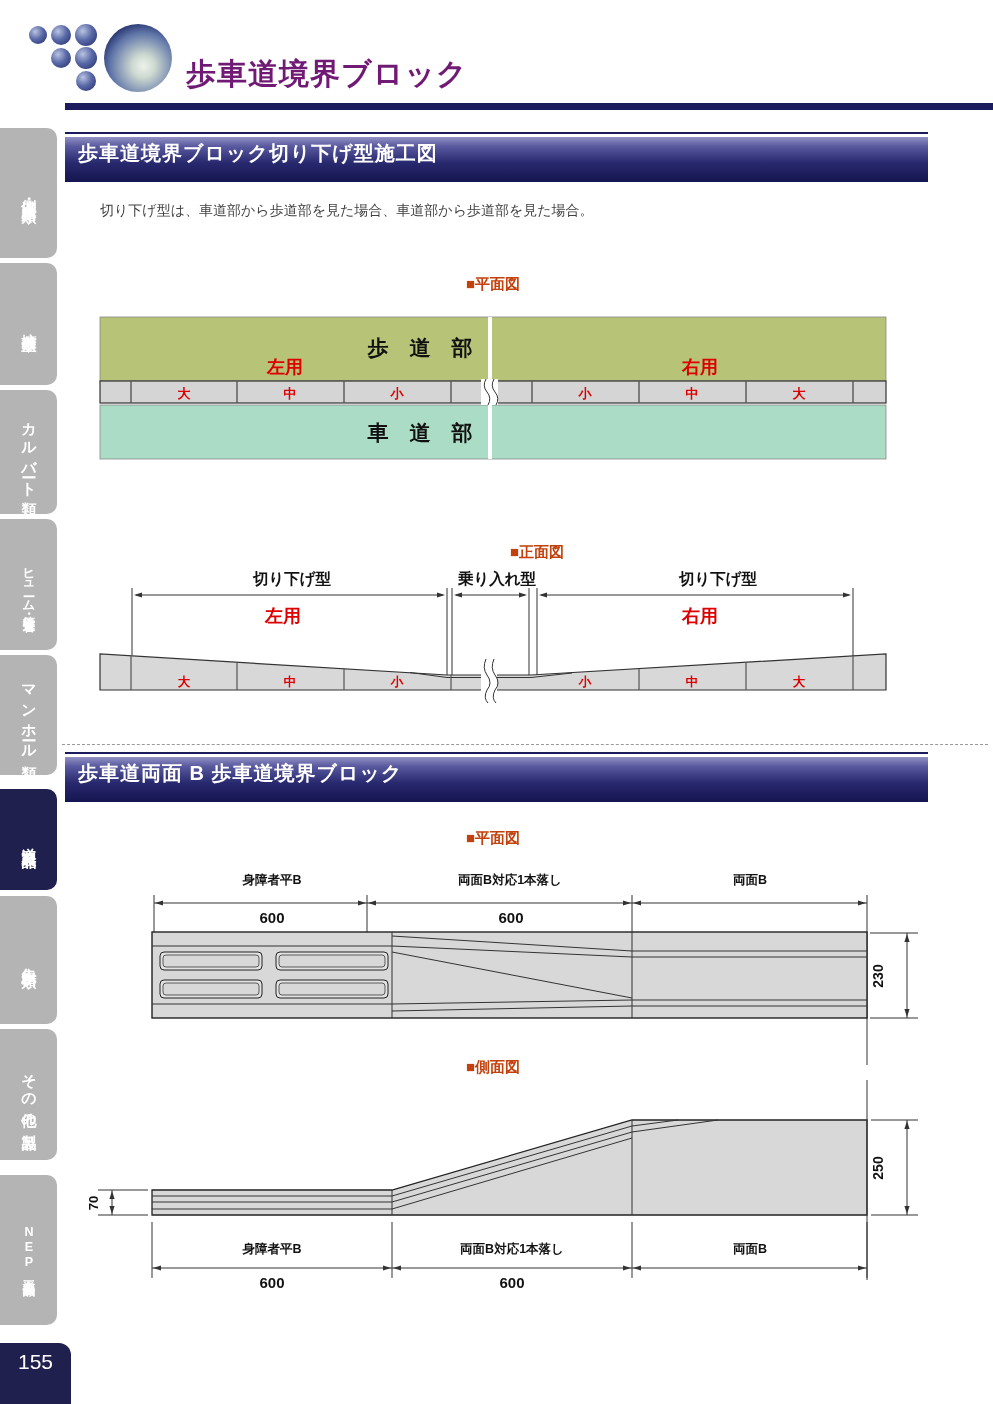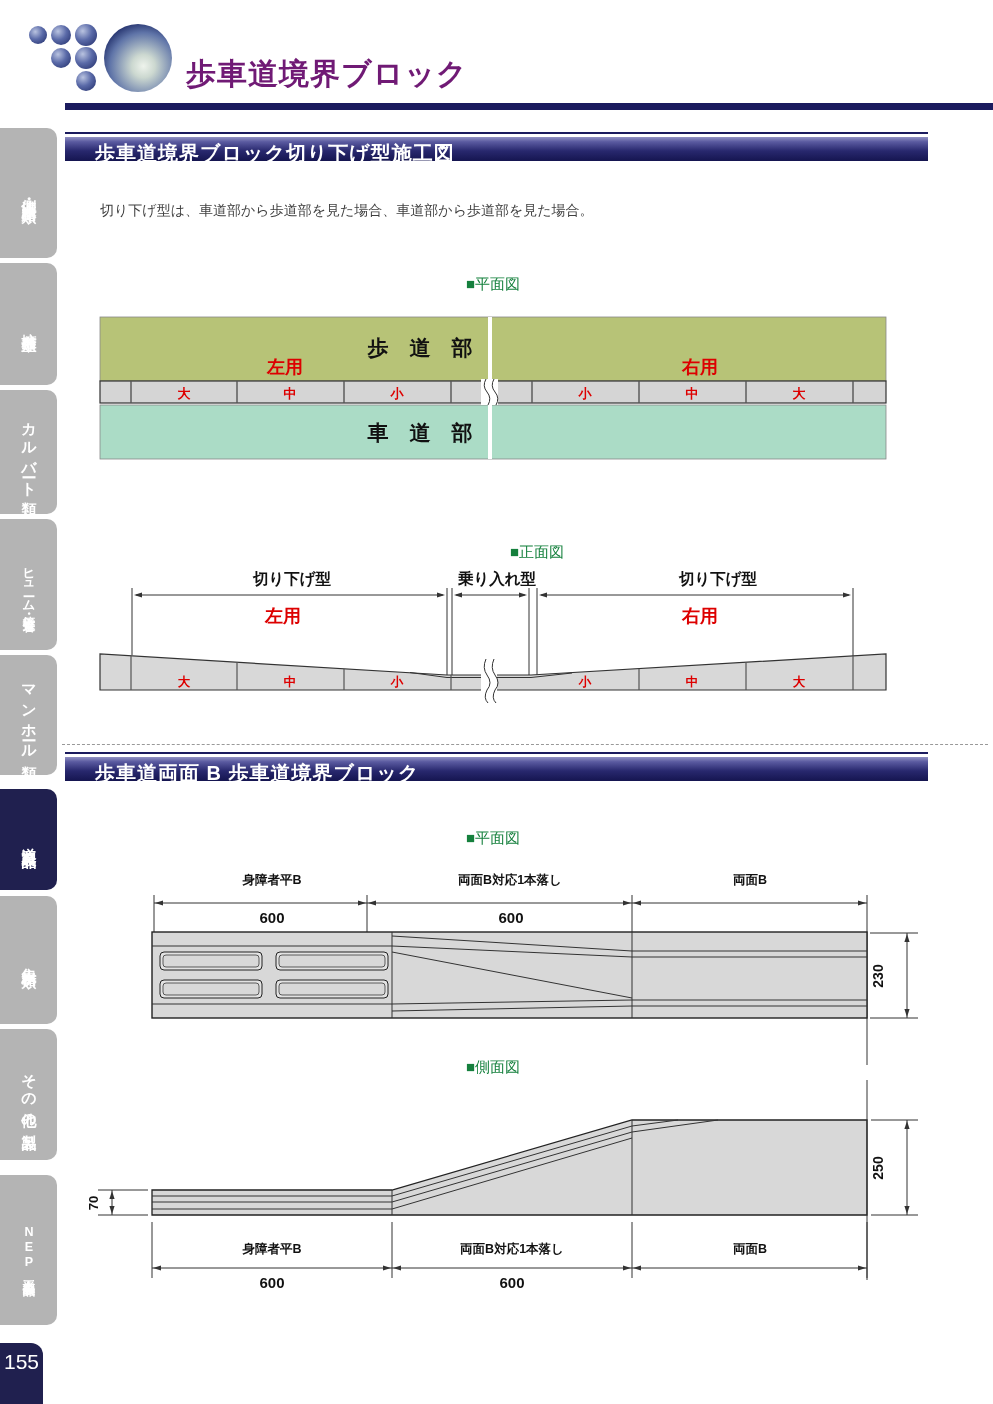--- a/index.html
+++ b/index.html
@@ -14,45 +14,45 @@
   .tab{
     position:absolute;left:0;width:57px;background:#b4b4b4;
     border-radius:0 10px 10px 0;
     display:flex;align-items:center;justify-content:center;
     writing-mode:vertical-rl;text-orientation:upright;
     color:#ffffff;font-weight:bold;font-size:15px;letter-spacing:2px;
   }
   .tab.active{background:#20204f;}
   .tab.small{font-size:12.5px;letter-spacing:1px;}
   .pagenum{
-    position:absolute;left:0;top:1343px;width:43px;height:61px;
+    position:absolute;left:0;top:1343px;width:71px;height:61px;
     background:#20204f;border-radius:0 12px 0 0;
     color:#fff;font-size:21px;text-align:center;padding-top:7px;box-sizing:border-box;
   }
 
   
   .circle{position:absolute;border-radius:50%;
     background:radial-gradient(circle at 35% 32%, #b9c3e0 0%, #5a6aa8 45%, #1e2a66 100%);}
   .bigcircle{position:absolute;border-radius:50%;
     background:radial-gradient(circle at 58% 62%, #eef3ec 0%, #ccd8d0 20%, #5f74a8 58%, #1d2a66 80%, #141c4e 100%);}
   .page-title{position:absolute;left:186px;top:54px;font-size:30px;font-weight:bold;color:#701a75;letter-spacing:1px;}
   .rule{position:absolute;left:65px;top:103px;width:928px;height:7px;background:#1b1b5e;}
 
   
   .secbar{position:absolute;left:65px;width:863px;}
   .secbar .topline{height:2px;background:#1b1b5e;}
   .secbar .gap{height:3px;background:#ffffff;}
   .secbar .bar{
-    height:24px;line-height:33px;padding-left:30px;
+    height:45px;line-height:33px;padding-left:13px;
     background:linear-gradient(180deg,#9292c4 0%,#5a5aa0 20%,#28286e 58%,#151550 100%);
     color:#ffffff;font-size:20px;font-weight:bold;letter-spacing:1px;
   }
   .dashsep{position:absolute;left:62px;top:744px;width:926px;border-top:1px dashed #999;}
 
-  .viewlabel{position:absolute;font-size:15px;font-weight:normal;color:#15803d;}
+  .viewlabel{position:absolute;font-size:15px;font-weight:bold;color:#c2410c;}
   .intro{position:absolute;left:100px;top:202px;font-size:14px;color:#3f3f3f;}
 
   svg text{font-family:"Liberation Sans","DejaVu Sans",sans-serif;}
   .jp21{font-size:21px;font-weight:bold;fill:#111;}
   .red18{font-size:18px;font-weight:bold;fill:#dd0000;}
   .red13{font-size:13px;font-weight:bold;fill:#dd0000;}
   .red12{font-size:12.5px;font-weight:bold;fill:#dd0000;}
   .blk16{font-size:15.5px;font-weight:bold;fill:#111;}
   .blk12{font-size:12.5px;font-weight:bold;fill:#111;}
   .dim15{font-size:15px;font-weight:bold;fill:#111;}

